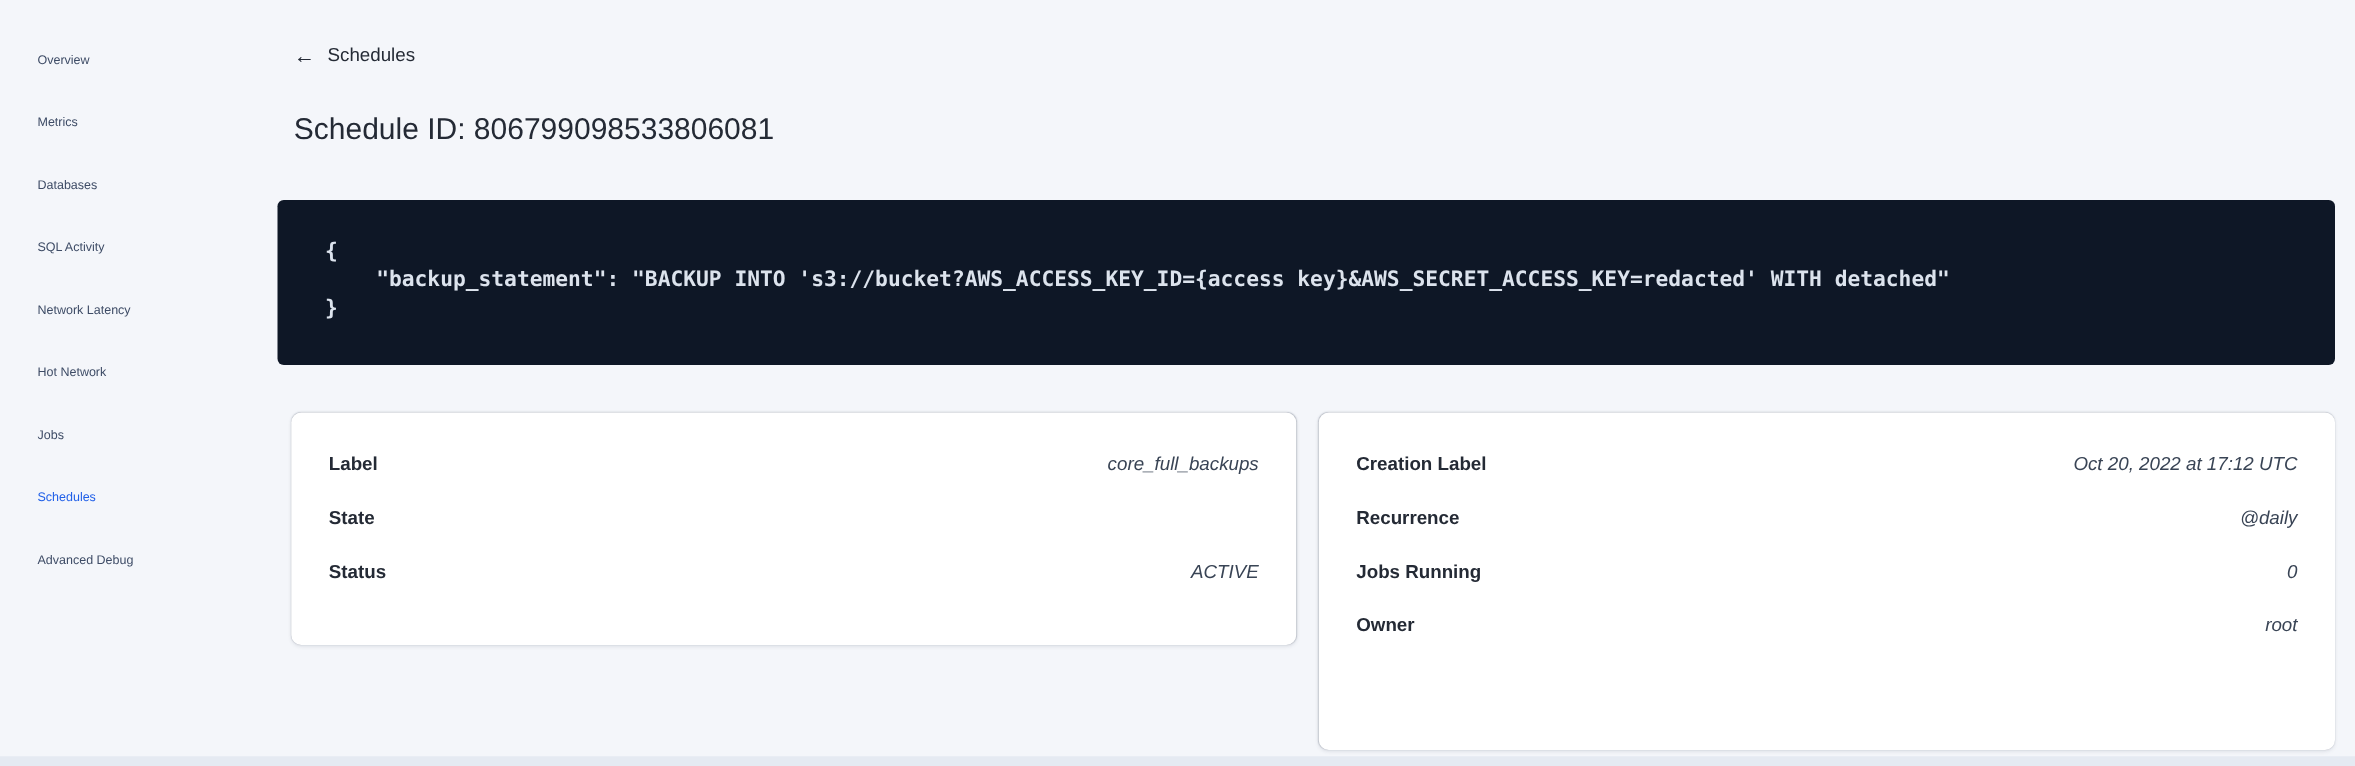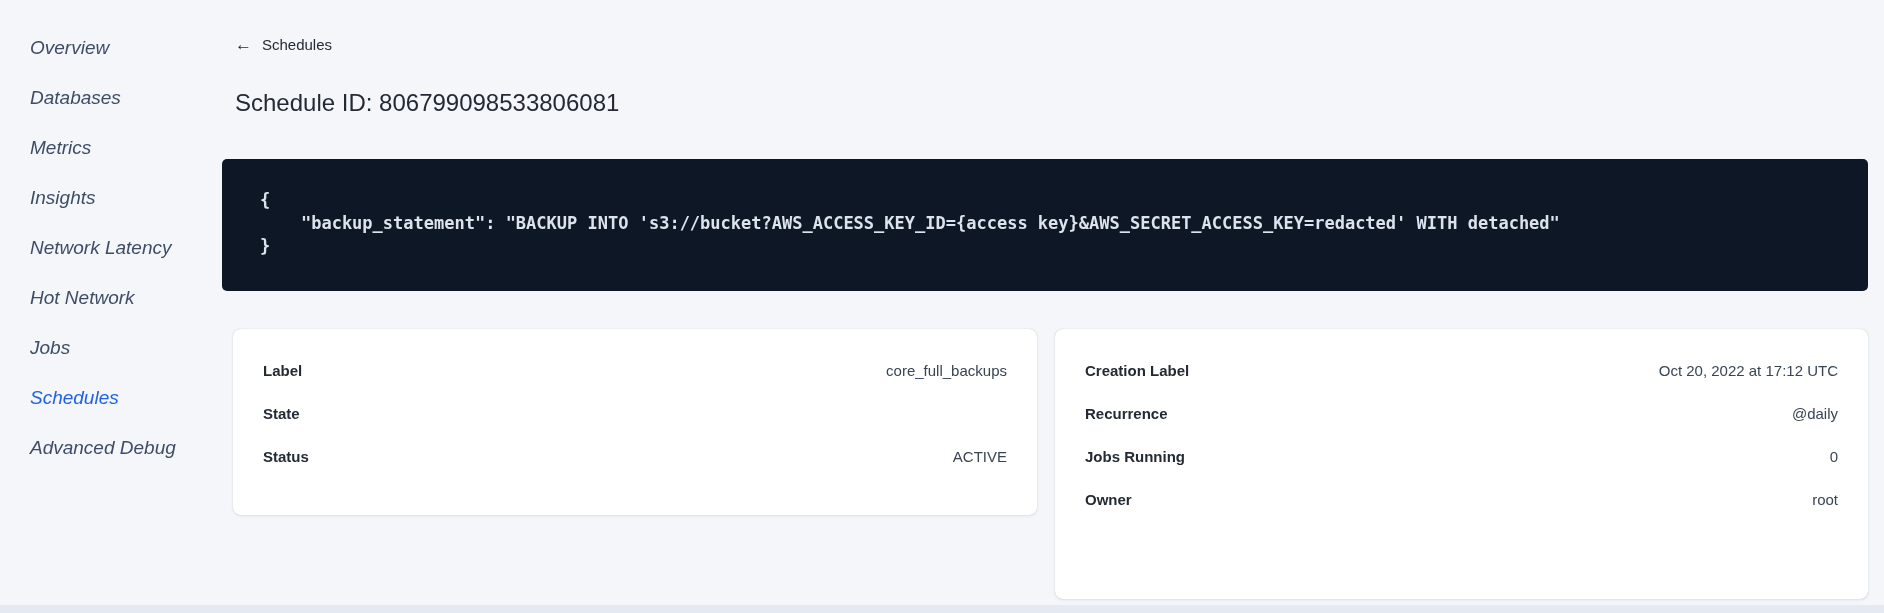--- a/index.html
+++ b/index.html
@@ -9,22 +9,22 @@
     background:#f4f6fa;
     font-family:"Liberation Sans", sans-serif;
     overflow:hidden;
     color:#242a35;
   }
 
   
   .sidebar { position:absolute; left:0; top:23px; width:206px; }
   .sidebar-item {
     height:50px; display:flex; align-items:center;
-    padding-left:30px; font-size:19px; color:#3e4c66;
-    cursor:pointer; text-decoration:none;font-style:italic;
+    padding-left:30px; font-size:10px; color:#3e4c66;
+    cursor:pointer; text-decoration:none;
   }
   .sidebar-item.active { color:#2160e8; }
 
   
   .main { position:absolute; left:222px; top:0; width:1646px; }
 
   .back-link {
     display:inline-flex; align-items:center; gap:10px;
     margin:36px 0 0 13px; font-size:15px; color:#242a35;
     text-decoration:none; cursor:pointer;
@@ -57,48 +57,48 @@
     padding:30px 30px 0 30px;
   }
   .card.details-card  { width:804px; height:186px; }
   .card.schedule-card { flex:1; height:270px; }
 
   .card-row {
     display:flex; justify-content:space-between; align-items:baseline;
     height:24px; margin-bottom:19px; font-size:15px; line-height:24px;
   }
   .card-row .row-label { font-weight:700; color:#242a35; }
-  .card-row .row-value { font-weight:400; color:#394455; text-align:right; }
+  .card-row .row-value { font-weight:400; color:#394455; text-align:right;font-style:italic; }
 
   .bottom-strip {
     position:absolute; left:0; bottom:0; width:100%; height:8px;
     background:#e5eaf2;
   }
 </style>
 </head>
 <body>
 
 <nav class="sidebar">
 
     <a class="sidebar-item">
       <span>Overview</span>
     </a>
 
     <a class="sidebar-item">
+      <span>Metrics</span>
+    </a>
+
+    <a class="sidebar-item">
       <span>Databases</span>
     </a>
 
     <a class="sidebar-item">
-      <span>Metrics</span>
+      <span>SQL Activity</span>
     </a>
 
-
-    <a class="sidebar-item">
-      <span>Insights</span>
-    </a>
 
     <a class="sidebar-item">
       <span>Network Latency</span>
     </a>
 
     <a class="sidebar-item">
       <span>Hot Network</span>
     </a>
 
     <a class="sidebar-item">

